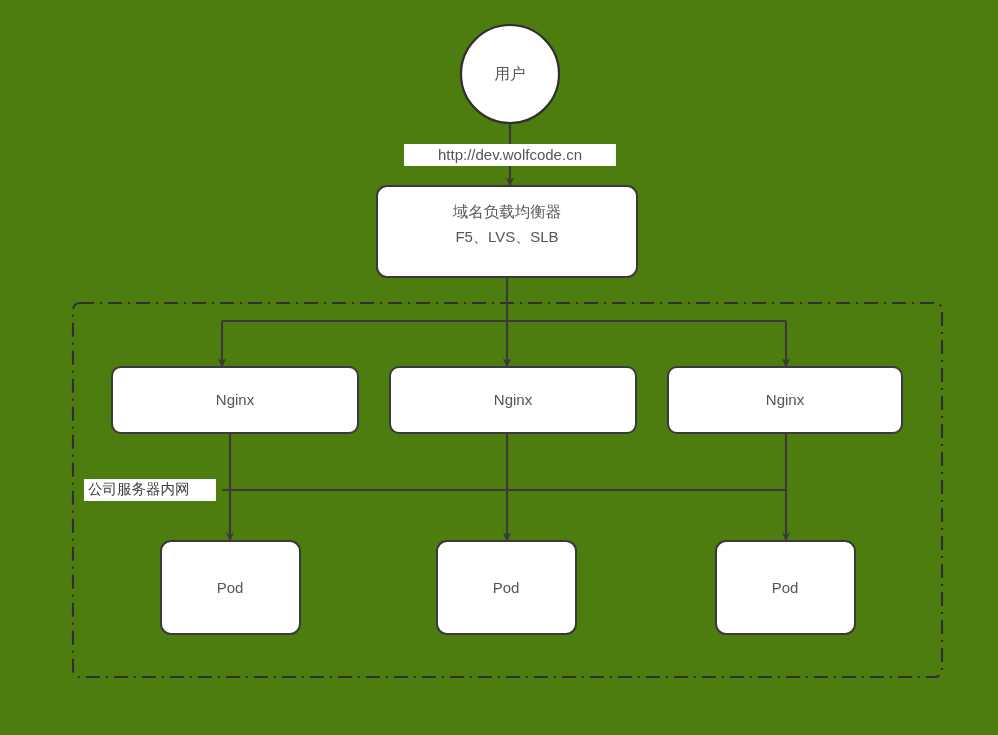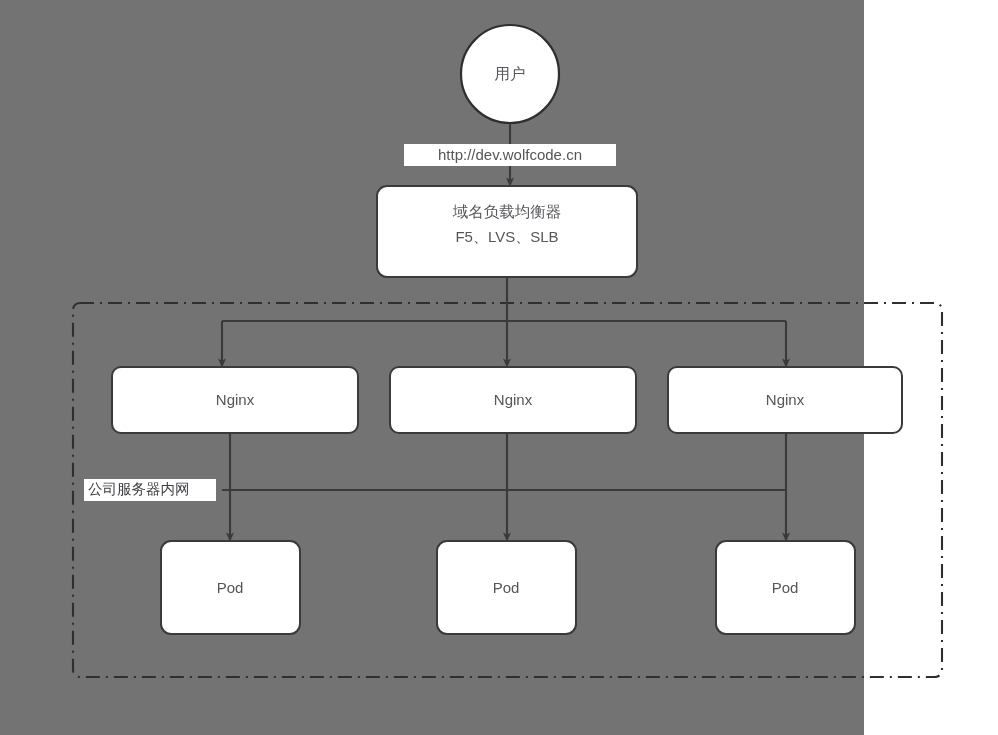--- a/index.html
+++ b/index.html
@@ -8,23 +8,23 @@
     background: #ffffff;
   }
   body {
     width: 998px;
     height: 735px;
     font-family: "Liberation Sans", "DejaVu Sans", sans-serif;
     overflow: hidden;
   }
   #diagram-root {
     position: relative;
-    width: 864px;
+    width: 998px;
     height: 735px;
-    background: #737373;
+    background: #4d7c0f;
   }
   svg.canvas {
     position: absolute;
     left: 0;
     top: 0;
     width: 998px;
     height: 735px;
   }
   .node-label {
     fill: #55565a;

